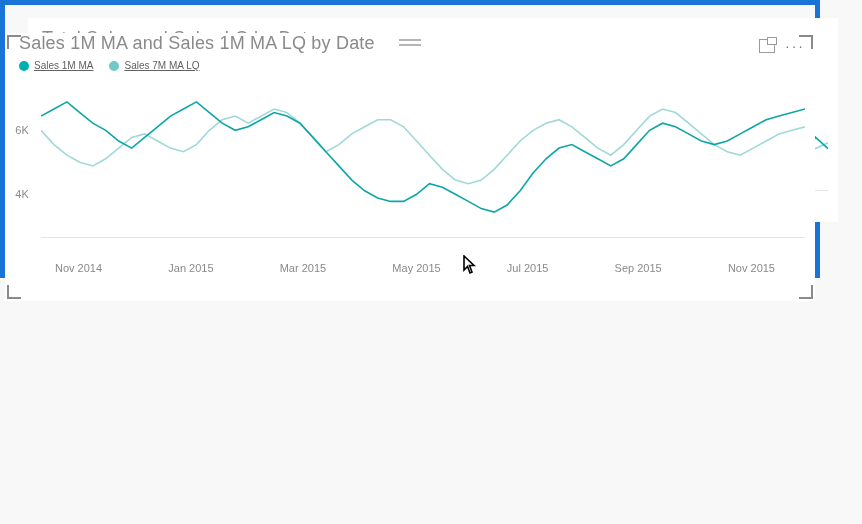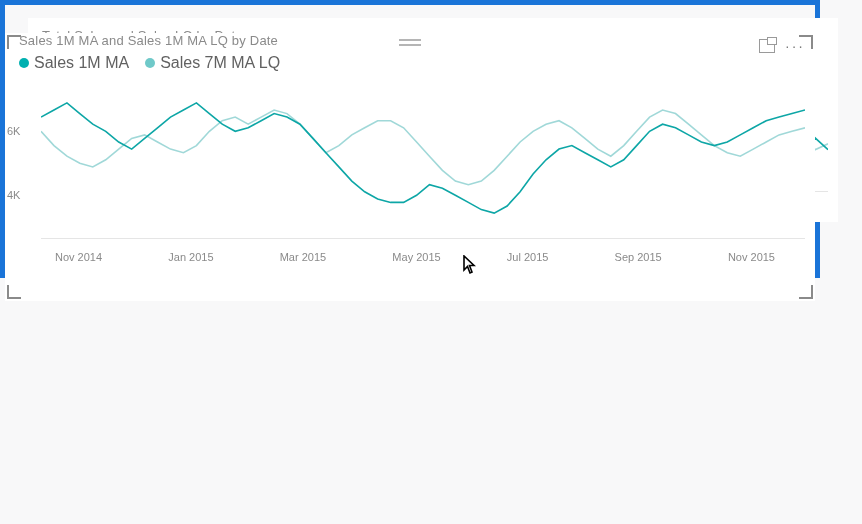--- a/index.html
+++ b/index.html
@@ -3,33 +3,33 @@
 <meta charset="utf-8">
 <style>
 html,body{margin:0;padding:0;background:#f8f8f9;font-family:"Segoe UI",Arial,sans-serif;}
 #page{width:862px;height:524px;position:relative;background:#f8f8f9;overflow:hidden;}
 
 .panel{position:absolute;background:#fff;}
 #panel-top{left:28px;top:18px;width:810px;height:204px;box-shadow:none;}
 #panel-bottom-wrap{left:21px;top:231px;width:820px;height:278px;border:5px solid #1a74d8;box-sizing:border-box;}
 #panel-bottom{position:relative;width:100%;height:100%;background:#fff;}
 
-.title{font-size:13px;color:#8a8a8a;margin:10px 0 6px 14px;letter-spacing:.2px;}
-.legend{display:flex;gap:16px;margin:0 0 6px 14px;font-size:16px;color:#616161;align-items:center;}
+.title{font-size:18px;color:#8a8a8a;margin:10px 0 6px 14px;letter-spacing:.2px;}
+.legend{display:flex;gap:16px;margin:0 0 6px 14px;font-size:10px;color:#616161;align-items:center;text-decoration:underline;}
 .legend-item{display:flex;align-items:center;gap:5px;}
 .swatch{width:10px;height:10px;border-radius:50%;}
 .s1{background:#00b0b0;}
 .s2{background:#6fc9c9;}
 
 .plot{position:relative;margin-left:36px;margin-right:10px;border-bottom:1px solid #e5e5e5;}
 #plot-top{height:118px;}
 #plot-bottom{height:160px;margin-top:4px;}
 
-.ytick{position:absolute;left:-34px;width:30px;text-align:left;font-size:11px;color:#8a8a8a;line-height:1;}
-.xaxis{display:flex;justify-content:space-between;margin:12px 40px 0 50px;font-size:11px;color:#8a8a8a;}
+.ytick{position:absolute;left:-34px;width:30px;text-align:center;font-size:11px;color:#8a8a8a;line-height:1;}
+.xaxis{display:flex;justify-content:space-between;margin:24px 40px 0 50px;font-size:11px;color:#8a8a8a;}
 .xaxis span{flex:0 0 auto;}
 
 svg{position:absolute;left:0;top:0;width:100%;height:100%;}
 path{fill:none;stroke-width:1.6;}
 .line2{stroke:#8fd1d1;opacity:.85;}
 .line1{stroke:#0da6a6;}
 
 
 .handle{position:absolute;width:14px;height:14px;}
 .handle .h,.handle .v{position:absolute;background:#8a8a8a;}

